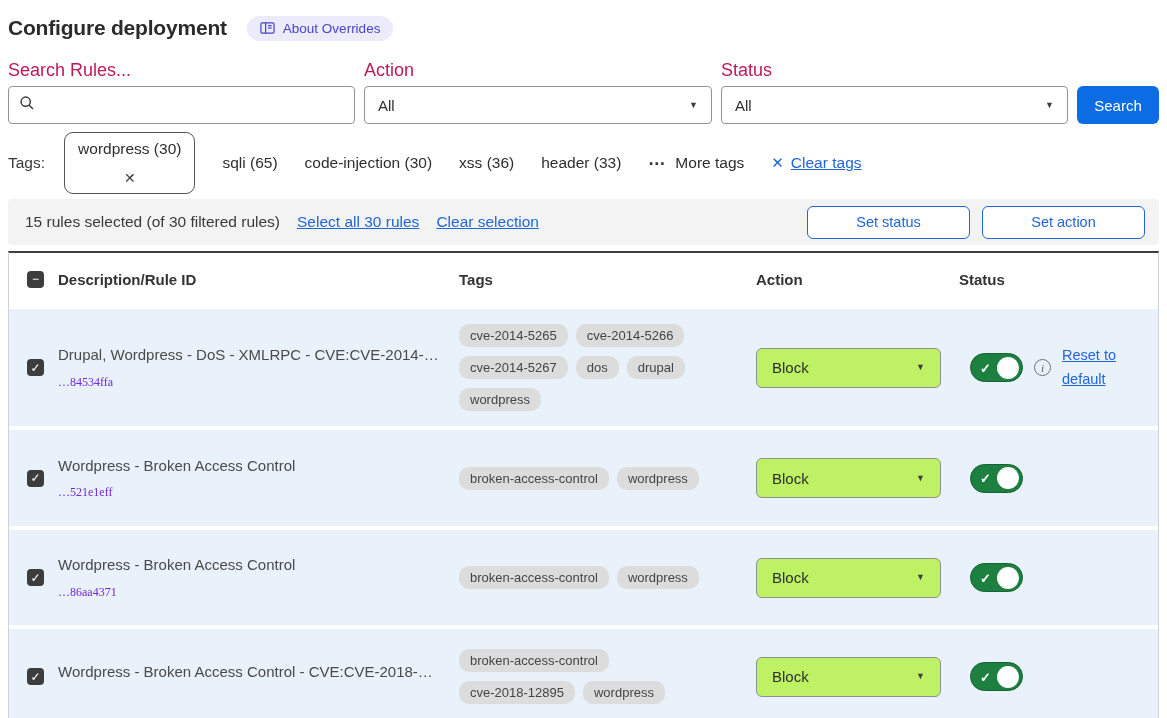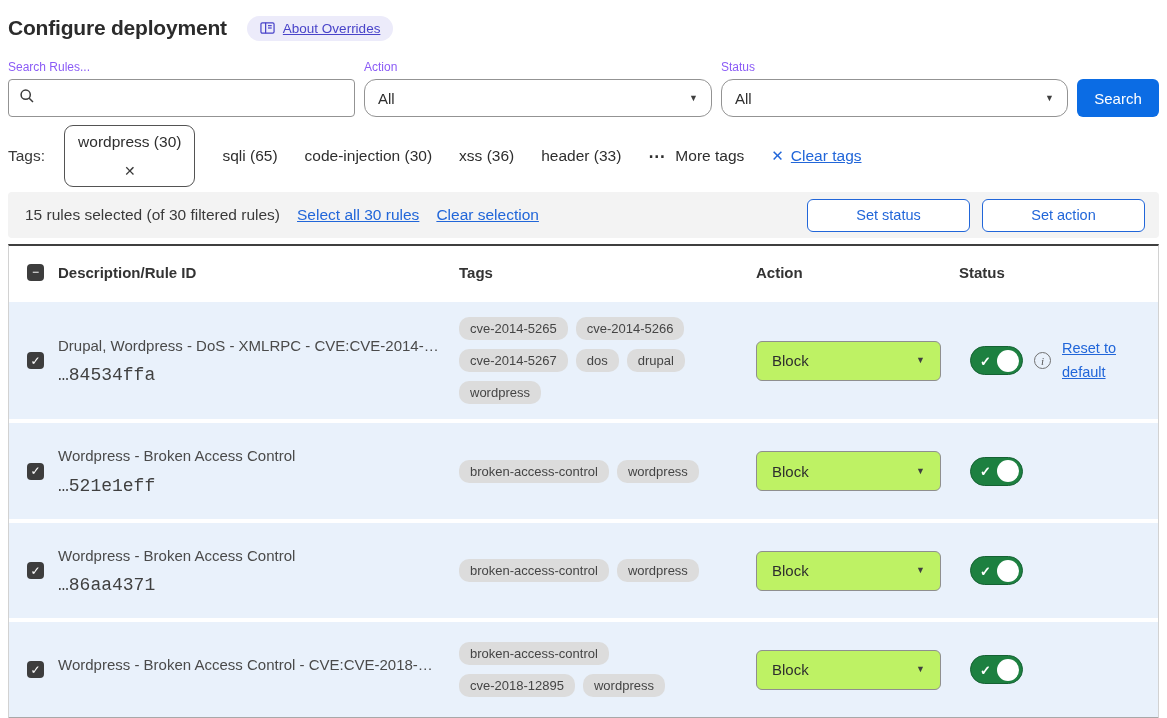--- a/index.html
+++ b/index.html
@@ -11,38 +11,38 @@
     position: relative;
   }
   .page { padding: 10px 8px 0 8px; }
 
   
   .hdr { display: flex; align-items: center; gap: 20px; margin: 2px 0 16px 0; height: 32px; }
   .hdr h1 { font-size: 21px; font-weight: 700; color: #2b2b2b; letter-spacing: -0.2px; }
   .badge {
     background: var(--badge-bg, #ecebfa); color: var(--badge-text, #4843c9);
     border-radius: 14px; padding: 5px 13px; font-size: 13.5px;
-    display: inline-flex; align-items: center; gap: 8px; cursor: pointer; text-decoration: underline;
+    display: inline-flex; align-items: center; gap: 8px; cursor: pointer;
   }
   .badge svg { display: block; }
 
   
   .filters { display: flex; align-items: flex-end; gap: 9px; margin-bottom: 20px; }
   .field { display: flex; flex-direction: column; gap: 5px; }
-  .field > label { font-size: 12px; color: #8b5cf6; }
+  .field > label { font-size: 18px; color: #be185d; }
   .searchbox {
     width: 347px; height: 38px; border: 1px solid #939393; border-radius: 4px;
     display: flex; align-items: center; padding: 0 10px; gap: 8px; background: #fff;
   }
   .searchbox input {
     border: none; outline: none; flex: 1; font-size: 15px;
     font-family: "Liberation Sans", sans-serif; background: transparent;
   }
   .sel {
-    height: 38px; border: 1px solid #939393; border-radius: 12px; background: #fff;
+    height: 38px; border: 1px solid #939393; border-radius: 4px; background: #fff;
     display: flex; align-items: center; justify-content: space-between;
     padding: 0 13px; font-size: 15px; color: #2e2e2e; cursor: pointer; gap: 10px;
   }
   .sel.w348 { width: 348px; }
   .sel.w347 { width: 347px; }
   .chev { font-size: 9px; color: #3f3f3f; line-height: 1; }
   .btn-search {
     width: 85px; height: 38px; background: var(--accent, #0b6ce4); color: #fff;
     border: none; border-radius: 6px; font-size: 15px; cursor: pointer;
     font-family: "Liberation Sans", sans-serif;
@@ -96,21 +96,21 @@
     width: 17px; height: 17px; background: var(--cb, #3d3d3d); border-radius: 4px;
     color: #fff; display: flex; align-items: center; justify-content: center;
     font-size: 12px; line-height: 1; cursor: pointer;
   }
   .trow { background: var(--row-blue, #e9f1fb); margin-top: 4px; }
   .trow.h117 { height: 117px; }
   .trow.h96 { height: 96px; }
   .trow.h95 { height: 95px; }
   .desc-cell { font-size: 15px; color: #4a4a4a; }
   .desc-cell .desc { margin-bottom: 9px; line-height: 1.35; }
-  .desc-cell .rid { font-family: Liberation Mono, monospace; font-size: 18px; color: #404040; }
+  .desc-cell .rid { font-family: Liberation Serif, serif; font-size: 12px; color: #6d28d9; }
   .tags-cell { display: flex; flex-wrap: wrap; gap: 9px 8px; width: 252px; align-content: center; }
   .tag {
     background: var(--pill, #dcdcdc); color: #454545; border-radius: 10px;
     padding: 4px 11px; font-size: 13px; white-space: nowrap;
   }
   .action-sel {
     width: 185px; height: 40px; background: #bef264; border: 1px solid #8f8f8f;
     border-radius: 6px; display: flex; align-items: center; justify-content: space-between;
     padding: 0 15px; font-size: 15px; color: #2e2e2e; cursor: pointer;
   }

